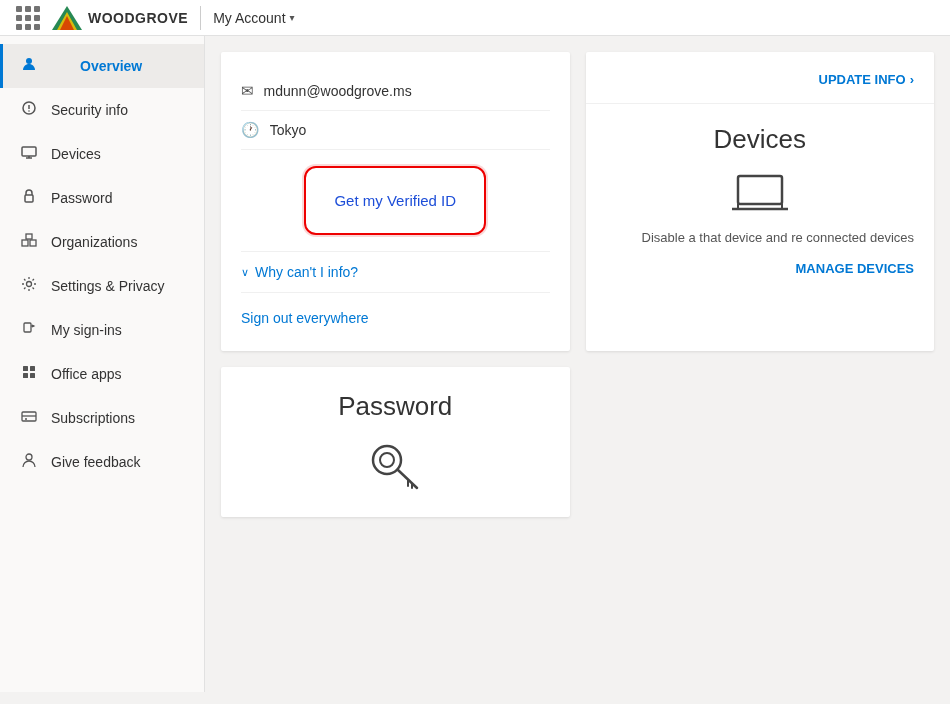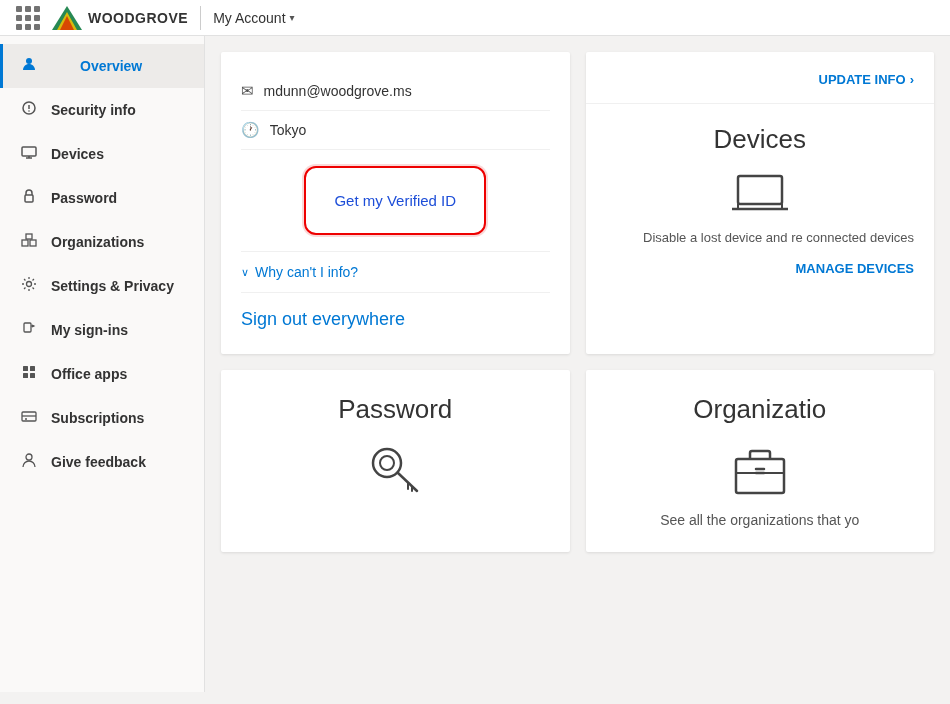--- a/index.html
+++ b/index.html
@@ -73,21 +73,20 @@
     }
     .sidebar-item {
       display: flex;
       align-items: center;
       gap: 12px;
       padding: 12px 16px;
       cursor: pointer;
       font-size: 14px;
       color: #333;
       border-left: 3px solid transparent;
-      font-weight: bold;
     }
     .sidebar-item.active {
       background: #edebe9;
       border-left: 3px solid #0078d4;
       color: #0078d4;
       font-weight: 600;
       gap: 41px;
     }
     .sidebar-icon {
       font-size: 16px;
@@ -161,21 +160,21 @@
       color: #0078d4;
       font-size: 14px;
       cursor: pointer;
       text-decoration: none;
     }
     .sign-out-section {
       padding: 16px 0 4px 0;
     }
     .sign-out-link {
       color: #0078d4;
-      font-size: 18px;
+      font-size: 14px;
       cursor: pointer;
       text-decoration: none;
       margin-top: 44px;
     }
 
     
     .devices-card {
       display: flex;
       flex-direction: column;
       align-items: flex-end;
@@ -440,42 +439,31 @@
         </a>
       </div>
       <div class="devices-content">
         <div class="devices-title">Devices</div>
         <svg class="laptop-icon-svg" width="60" height="45" viewBox="0 0 60 45">
           <rect x="8" y="5" width="44" height="28" rx="2" fill="none" stroke="#444" stroke-width="2.5"></rect>
           <line x1="2" y1="38" x2="58" y2="38" stroke="#444" stroke-width="2.5"></line>
           <line x1="8" y1="33" x2="8" y2="38" stroke="#444" stroke-width="2"></line>
           <line x1="52" y1="33" x2="52" y2="38" stroke="#444" stroke-width="2"></line>
         </svg>
-        <div class="devices-desc">Disable a lost device and re connected devices</div>
+        <div class="devices-desc">Disable a that device and re connected devices</div>
         <a class="manage-devices-link">MANAGE DEVICES</a>
       </div>
     </div>
 
     <div class="card password-card">
       <div class="password-title">Password</div>
       <svg width="60" height="55" viewBox="0 0 60 55">
         <circle cx="22" cy="22" r="14" fill="none" stroke="#444" stroke-width="2.5"></circle>
         <circle cx="22" cy="22" r="7" fill="none" stroke="#444" stroke-width="2"></circle>
         <line x1="33" y1="32" x2="52" y2="50" stroke="#444" stroke-width="2.5" stroke-linecap="round"></line>
         <line x1="43" y1="42" x2="43" y2="48" stroke="#444" stroke-width="2" stroke-linecap="round"></line>
         <line x1="47" y1="46" x2="47" y2="50" stroke="#444" stroke-width="2" stroke-linecap="round"></line>
       </svg>
     </div>
 
-    <div class="card orgs-card">
-      <div class="orgs-title">Organizatio</div>
-      <svg width="60" height="55" viewBox="0 0 60 55">
-        <rect x="6" y="18" width="48" height="34" rx="2" fill="none" stroke="#444" stroke-width="2.5"></rect>
-        <path d="M20 18v-6a2 2 0 012-2h16a2 2 0 012 2v6" fill="none" stroke="#444" stroke-width="2.5"></path>
-        <line x1="6" y1="32" x2="54" y2="32" stroke="#444" stroke-width="2"></line>
-        <line x1="26" y1="28" x2="34" y2="28" stroke="#444" stroke-width="2.5" stroke-linecap="round"></line>
-        <line x1="26" y1="32" x2="34" y2="32" stroke="#444" stroke-width="2.5" stroke-linecap="round"></line>
-      </svg>
-      <div class="orgs-desc">See all the organizations that yo</div>
-    </div>
 
   </main>
 </div>
 
 </body></html>

